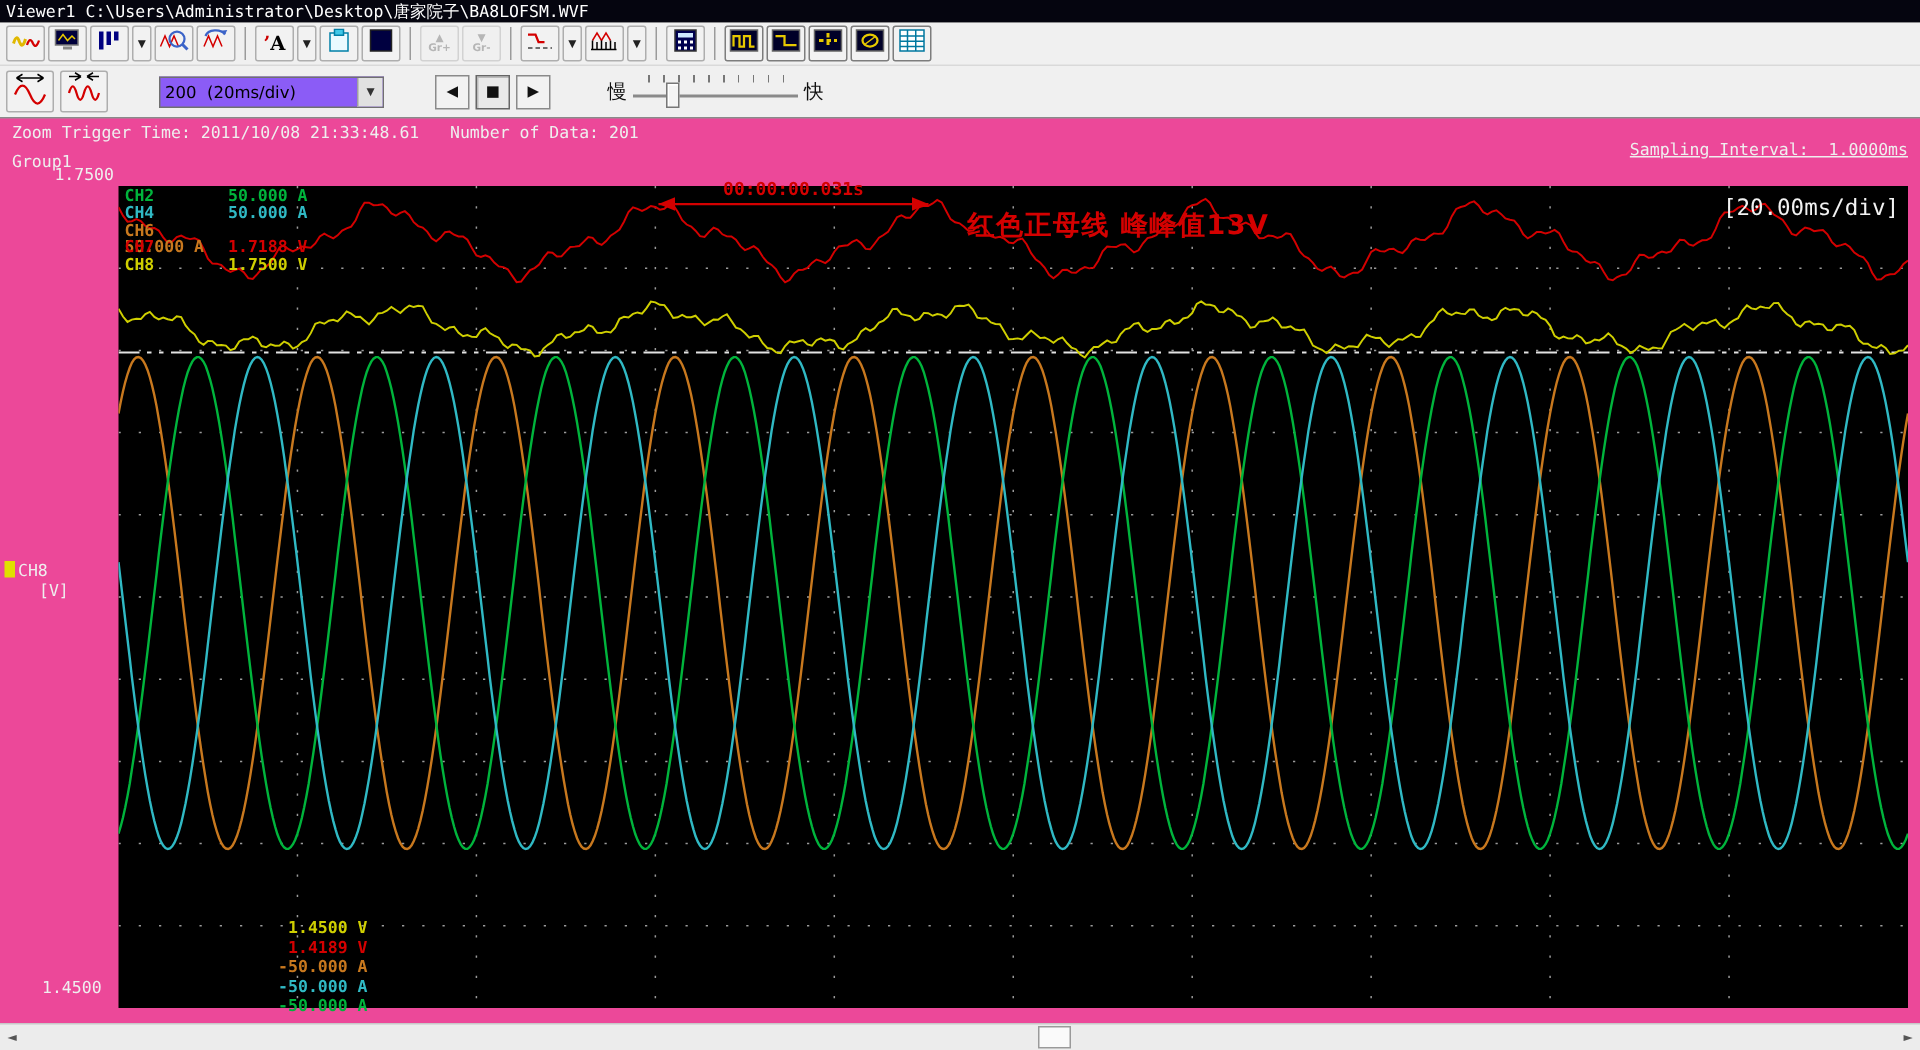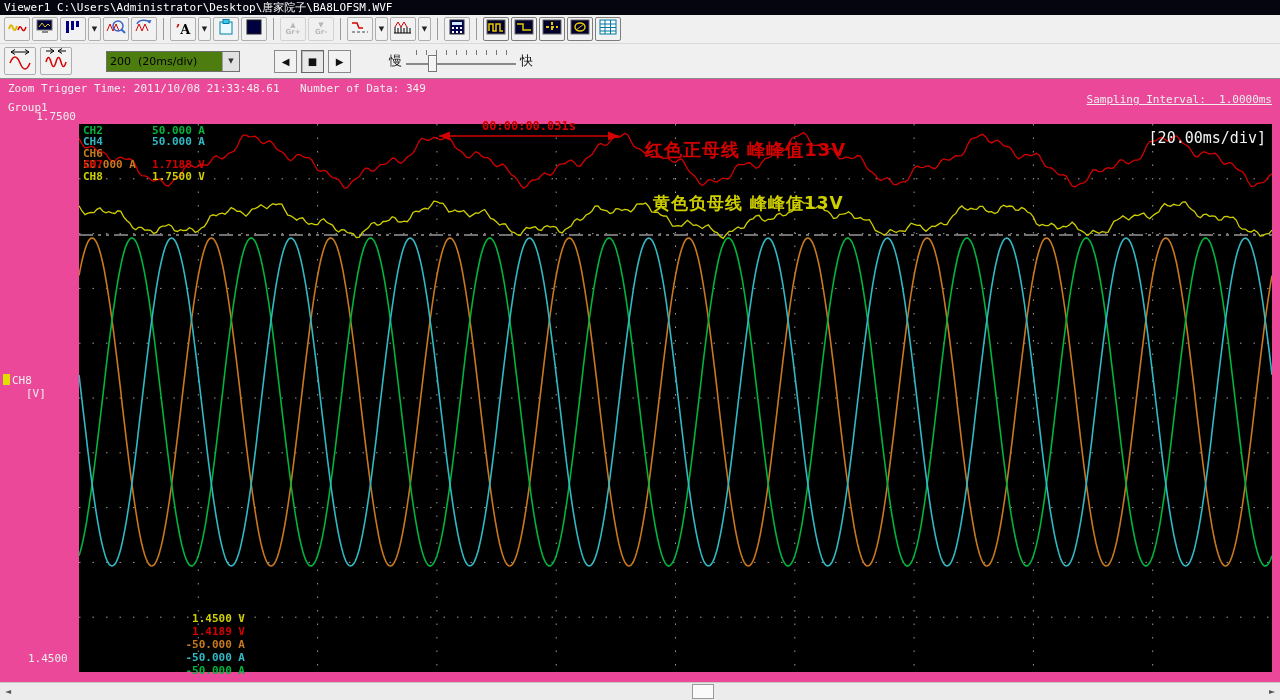--- a/index.html
+++ b/index.html
@@ -23,21 +23,21 @@
   .tb { height:24px; min-width:26px; background:#f2f2f2; border:1px solid #aeaeae;
         border-radius:2px; display:flex; align-items:center; justify-content:center; }
   .tb.dark-group { border:1px solid #7d7d7d; }
   .tb.drop { min-width:13px; font-size:7px; color:#222; }
   .tb.disabled { opacity:.45; }
   .tbsep { width:1px; height:22px; background:#9b9b9b; margin:0 4px; }
   .gr { display:flex; flex-direction:column; align-items:center; font-size:7px;
         color:#707070; line-height:7px; font-weight:bold; }
   .tb2 { height:28px; width:32px; }
 
-  #zoom-combobox { width:134px; height:21px; background:#4d7c0f; border:1px solid #707070;
+  #zoom-combobox { width:150px; height:21px; background:#8b5cf6; border:1px solid #707070;
         display:flex; align-items:center; margin-left:30px; }
   #zoom-combobox .val { flex:1; font-size:11px; padding-left:3px; color:#000; }
   #zoom-combobox .dd { width:17px; height:19px; background:#e1e1e1; border-left:1px solid #a0a0a0;
         font-size:7px; display:flex; align-items:center; justify-content:center; color:#333; }
 
   .play-btn { width:23px; height:23px; border:1px solid #8a8a8a; background:#f2f2f2;
         display:flex; align-items:center; justify-content:center; font-size:10px; color:#111; }
   .play-btn.pressed { background:#e9e9e9; border:1px solid #666;
         box-shadow:inset 1px 1px 0 #bbb; }
 
@@ -291,21 +291,21 @@
   <div id="speed-slider">
     <div id="speed-ticks"></div>
     <div id="speed-track"></div>
     <div id="speed-thumb"></div>
   </div>
   <span class="cn-small">快</span>
 </div>
 
 <div id="panel">
   <div class="info-txt pre" style="left:8px; top:3px;">Zoom Trigger Time: 2011/10/08 21:33:48.61</div>
-  <div class="info-txt pre" style="left:300px; top:3px;">Number of Data: 349</div>
+  <div class="info-txt pre" style="left:300px; top:3px;">Number of Data: 201</div>
   <div class="info-txt pre" style="left:8px; top:22px;">Group1</div>
   <div class="info-txt pre" style="right:8px; top:14px;text-decoration:underline;">Sampling Interval:  1.0000ms</div>
 
   <div class="info-txt" style="left:28px; top:31px; width:48px; text-align:right;">1.7500</div>
   <div class="info-txt" style="left:28px; top:573px; width:48px; ">1.4500</div>
   <div style="position:absolute; left:3px; top:295px; width:7px; height:11px; background:#e0e000;"></div>
   <div class="info-txt" style="left:12px; top:295px;">CH8</div>
   <div class="info-txt" style="left:26px; top:308px;">[V]</div>
 
   <div id="plot">
@@ -363,21 +363,20 @@
     <div id="bottom-values">
         <div class="bv-row pre" style="color: rgb(207, 207, 0);">1.4500 V</div>
         <div class="bv-row pre" style="color: rgb(212, 0, 0);">1.4189 V</div>
         <div class="bv-row pre" style="color: rgb(200, 120, 30);">-50.000 A</div>
         <div class="bv-row pre" style="color: rgb(48, 185, 196);">-50.000 A</div>
         <div class="bv-row pre" style="color: rgb(0, 180, 60);">-50.000 A</div>
       </div>
     <div id="time-div-label">[20.00ms/div]</div>
     <div id="measure-label">00:00:00.031s</div>
     <div class="annotation" style="left:566px; top:14px; font-size:18px; color:#d40000;">红色正母线  峰峰值13V</div>
-    <div class="annotation" style="left:574px; top:68px; font-size:17px; color:#cfcf00;">黄色负母线  峰峰值13V</div>
   </div>
 
 </div>
 
 <div id="hscroll">
   <div class="sb-arrow" style="left:0;">◄</div>
   <div class="sb-arrow" style="right:0;">►</div>
   <div id="sb-thumb"></div>
 </div>
 

